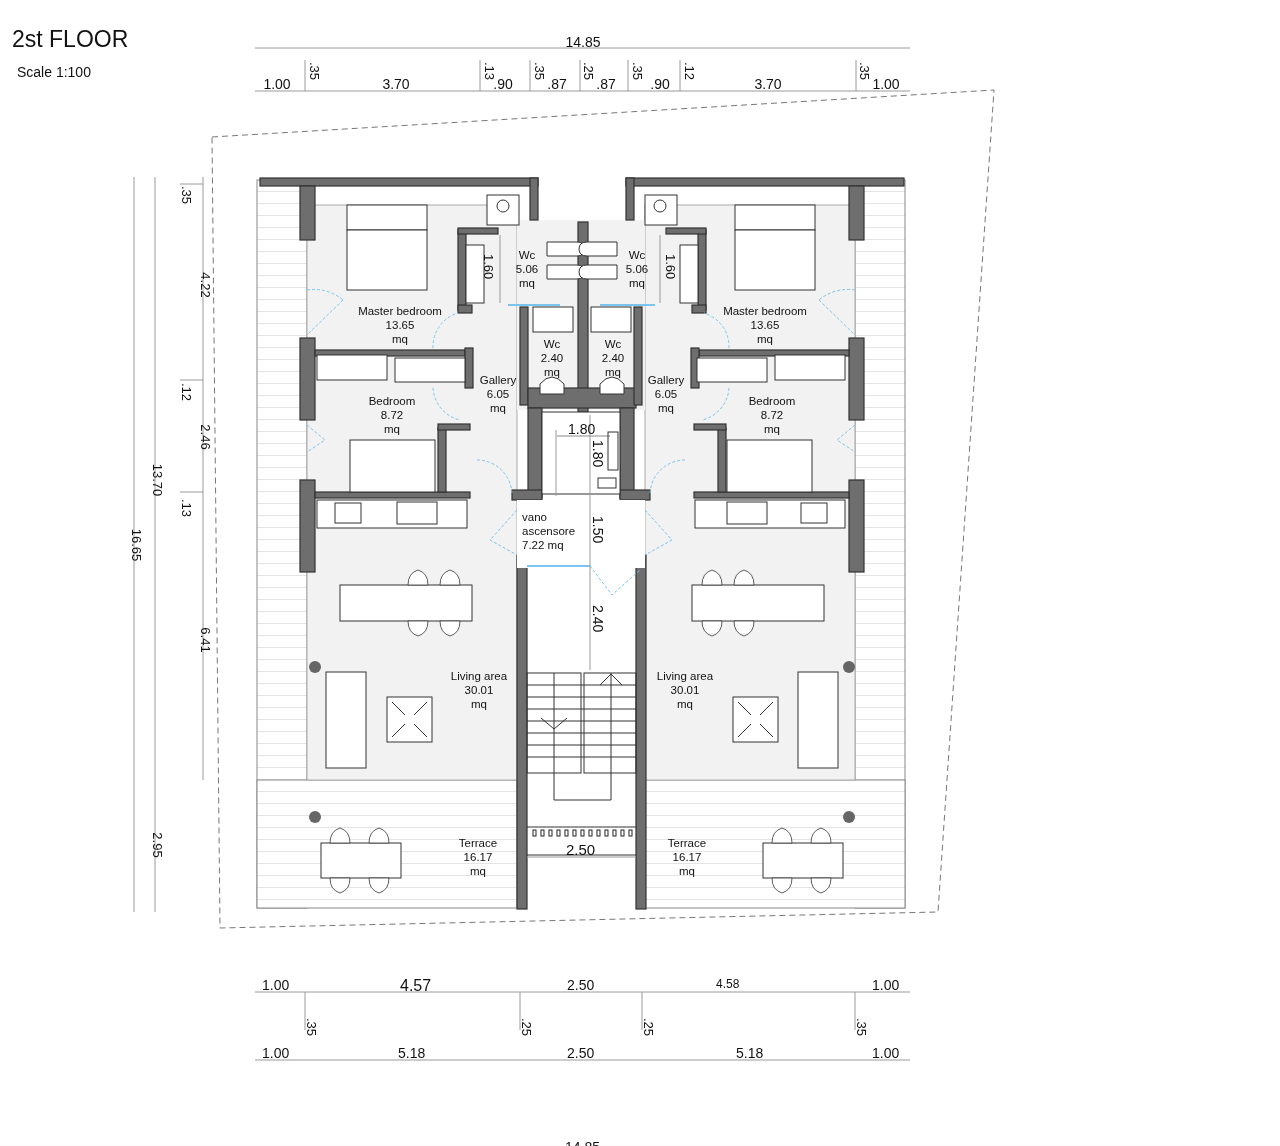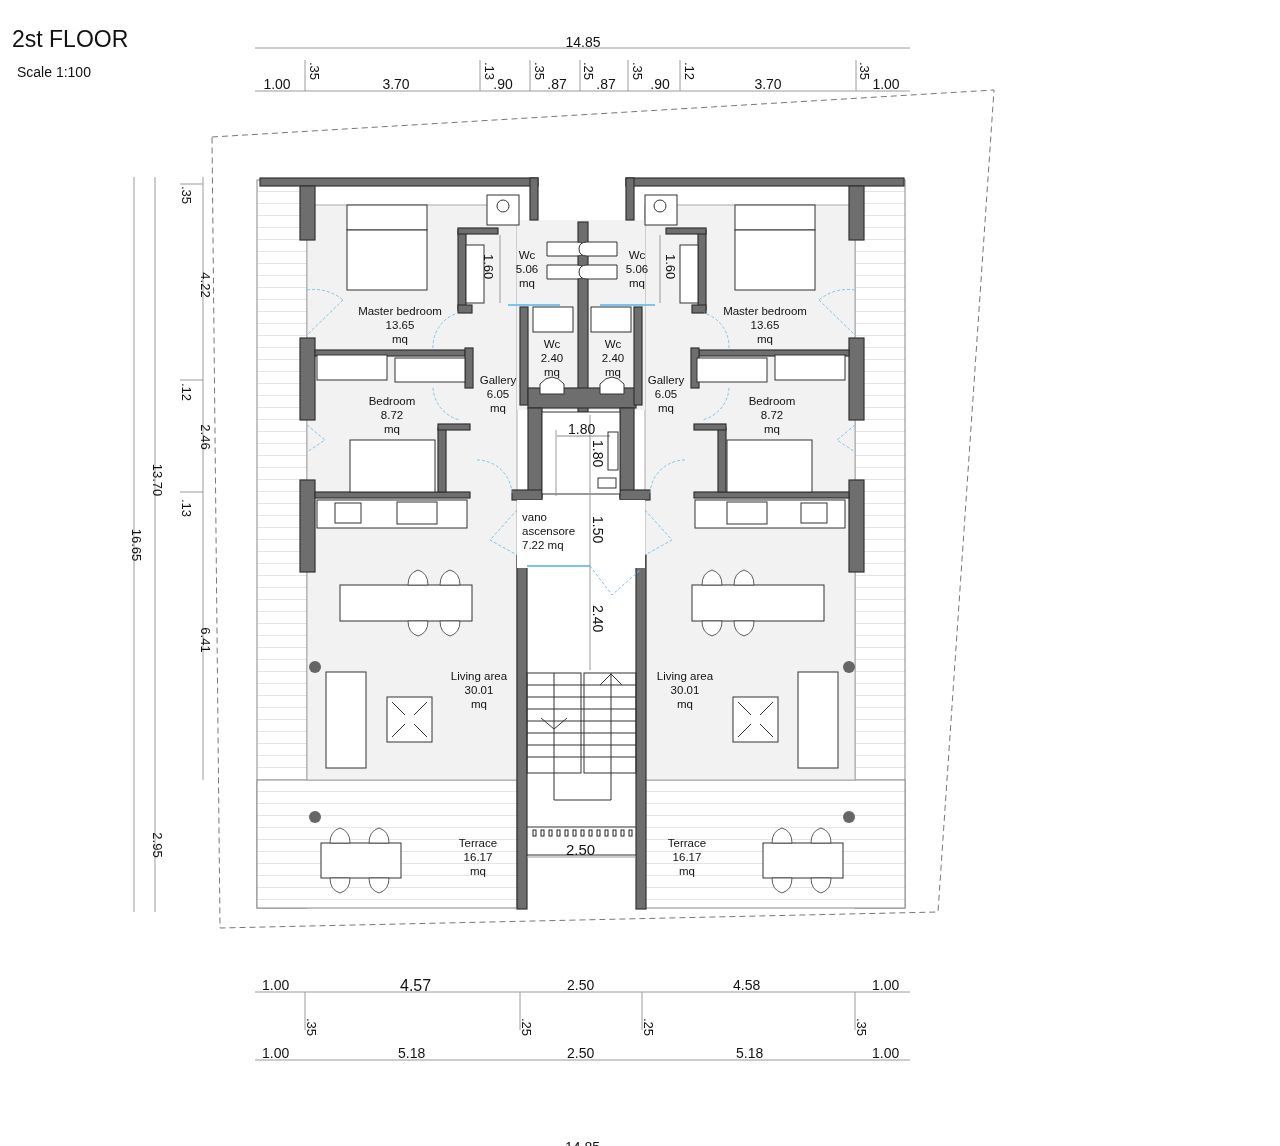--- a/index.html
+++ b/index.html
@@ -376,21 +376,21 @@
     <line x1="305" y1="992" x2="305" y2="1030"></line>
     <line x1="520" y1="992" x2="520" y2="1030"></line>
     <line x1="642" y1="992" x2="642" y2="1030"></line>
     <line x1="855" y1="992" x2="855" y2="1030"></line>
   </g>
 </svg>
 <div>
   <div style="position:absolute;left:262px;top:977px;font-size:14px;">1.00</div>
   <div style="position:absolute;left:400px;top:977px;font-size:16px;">4.57</div>
   <div style="position:absolute;left:567px;top:977px;font-size:14px;">2.50</div>
-  <div style="position:absolute;left:733px;top:977px;font-size:14px;">4.58</div>
+  <div style="position:absolute;left:716px;top:977px;font-size:12px;">4.58</div>
   <div style="position:absolute;left:872px;top:977px;font-size:14px;">1.00</div>
 
   <div style="position:absolute;left:319px;top:1018px;font-size:13px;transform:rotate(90deg);transform-origin:left top;">.35</div>
   <div style="position:absolute;left:534px;top:1018px;font-size:13px;transform:rotate(90deg);transform-origin:left top;">.25</div>
   <div style="position:absolute;left:656px;top:1018px;font-size:13px;transform:rotate(90deg);transform-origin:left top;">.25</div>
   <div style="position:absolute;left:869px;top:1018px;font-size:13px;transform:rotate(90deg);transform-origin:left top;">.35</div>
 
   <div style="position:absolute;left:262px;top:1045px;font-size:14px;">1.00</div>
   <div style="position:absolute;left:398px;top:1045px;font-size:14px;">5.18</div>
   <div style="position:absolute;left:567px;top:1045px;font-size:14px;">2.50</div>

